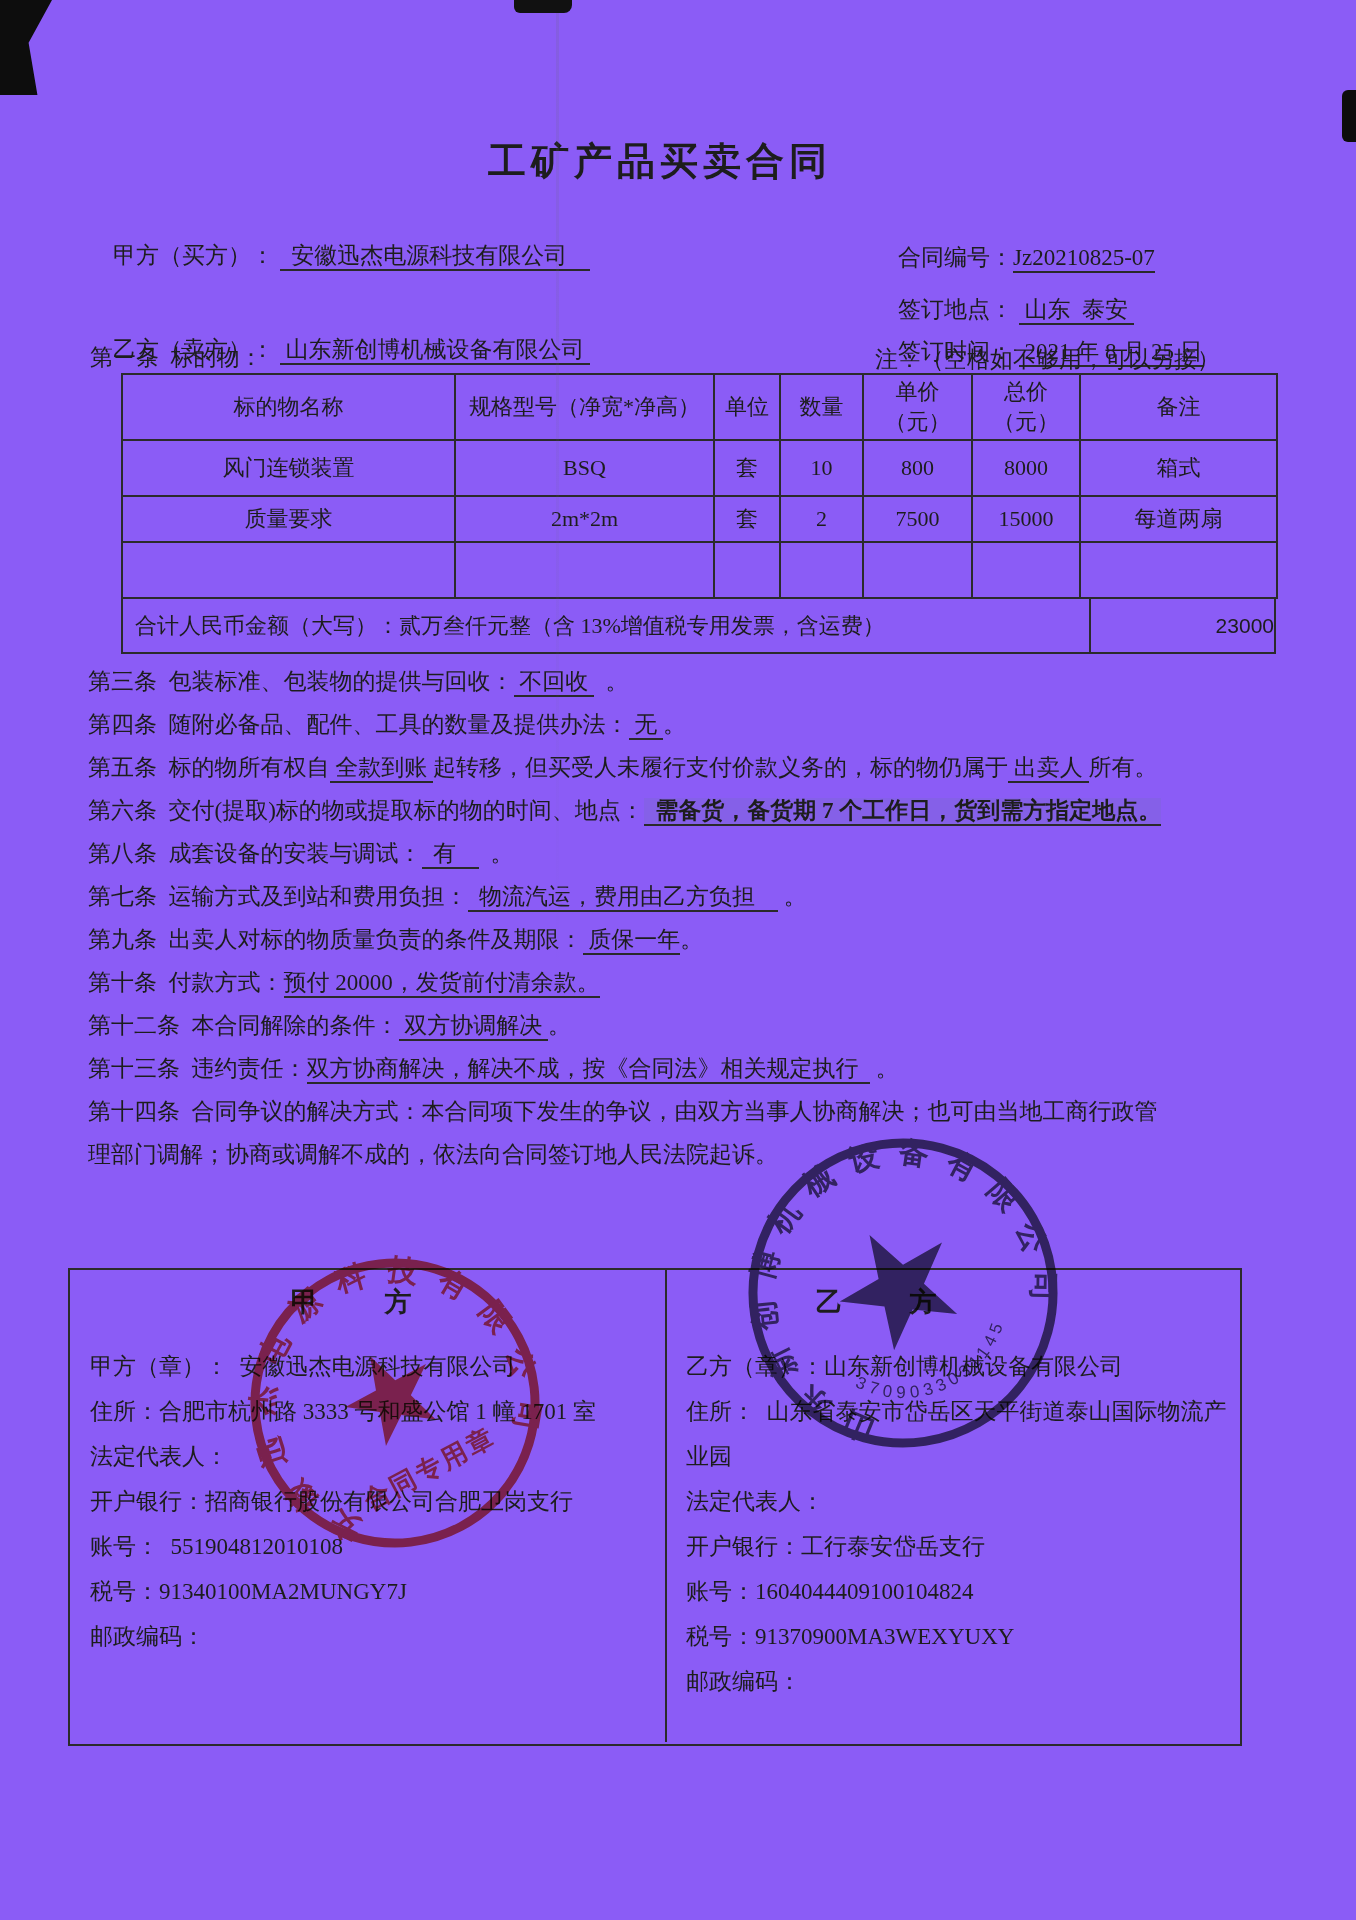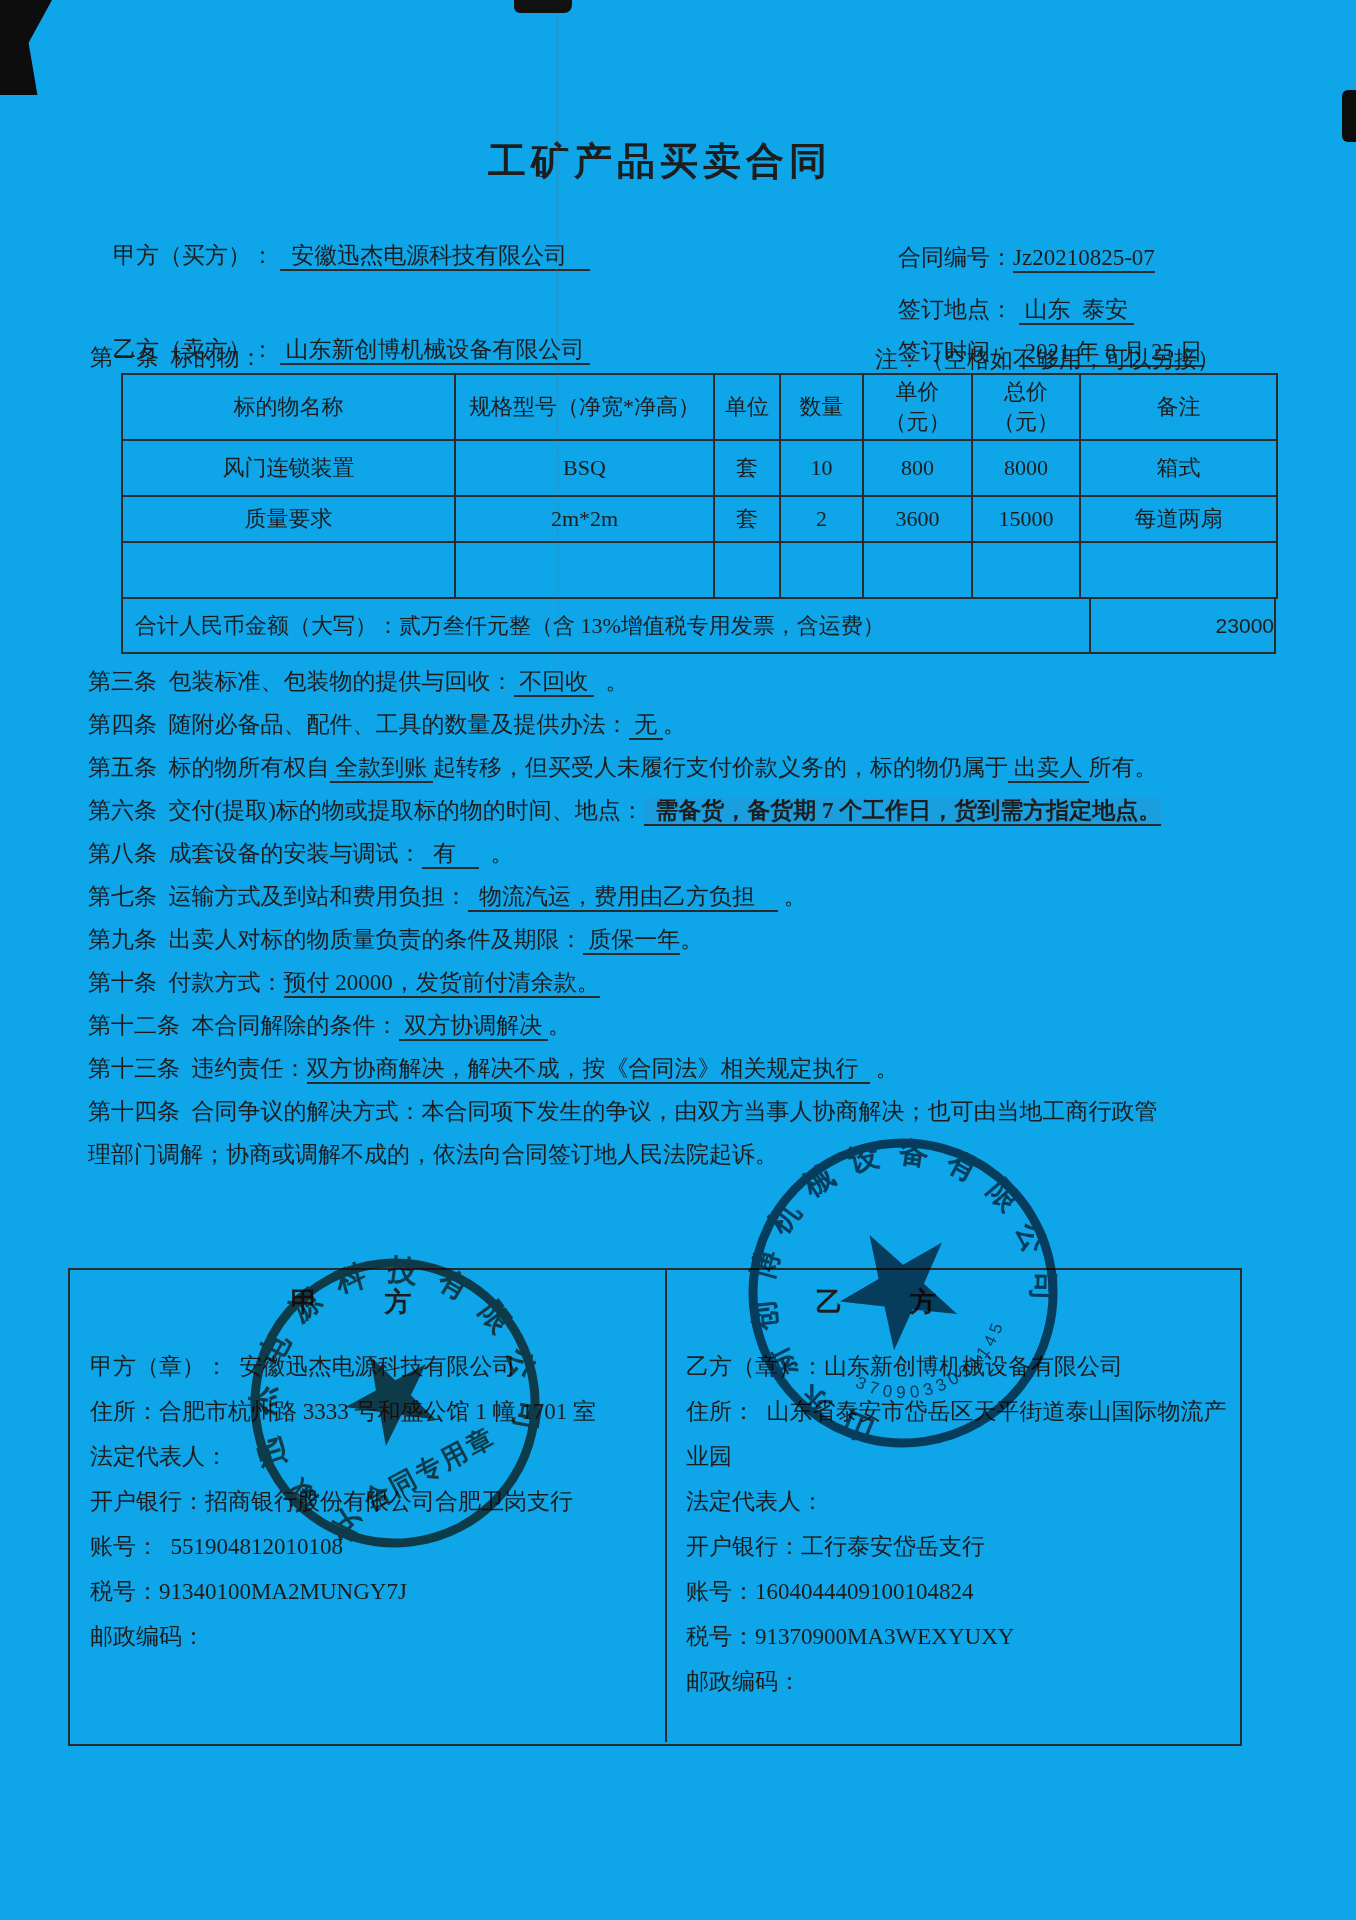--- a/index.html
+++ b/index.html
@@ -1,16 +1,16 @@
 <!DOCTYPE html>
 <html><head>
 <meta charset="utf-8">
 <style>
   html,body{margin:0;padding:0;background:#ffffff;}
-  .page{position:relative;width:1356px;height:1920px;background:#0ea5e9;
+  .page{position:relative;width:1356px;height:1920px;background:#8b5cf6;
         font-family:"Liberation Serif","DejaVu Serif",serif;color:#1d1d1d;overflow:hidden;}
   .abs{position:absolute;}
   .line{font-size:23px;white-space:pre;}
   .u{border-bottom:2px solid #2a2a2a;padding-bottom:1px;}
   .b{font-weight:bold;}
   .hl{background:rgba(96,118,150,.14);}
   .title{font-size:38px;font-weight:bold;letter-spacing:5px;text-align:center;}
   
   .goods{border-collapse:collapse;table-layout:fixed;width:1155px;}
   .goods th,.goods td{border:2px solid #2b2b2b;text-align:center;font-weight:normal;
@@ -103,21 +103,21 @@
             <td>10</td>
             <td>800</td>
             <td>8000</td>
             <td>箱式</td>
           </tr>
           <tr>
             <td>质量要求</td>
             <td>2m*2m</td>
             <td>套</td>
             <td>2</td>
-            <td>3600</td>
+            <td>7500</td>
             <td>15000</td>
             <td>每道两扇</td>
           </tr>
           <tr>
             <td></td>
             <td></td>
             <td></td>
             <td></td>
             <td></td>
             <td></td>

